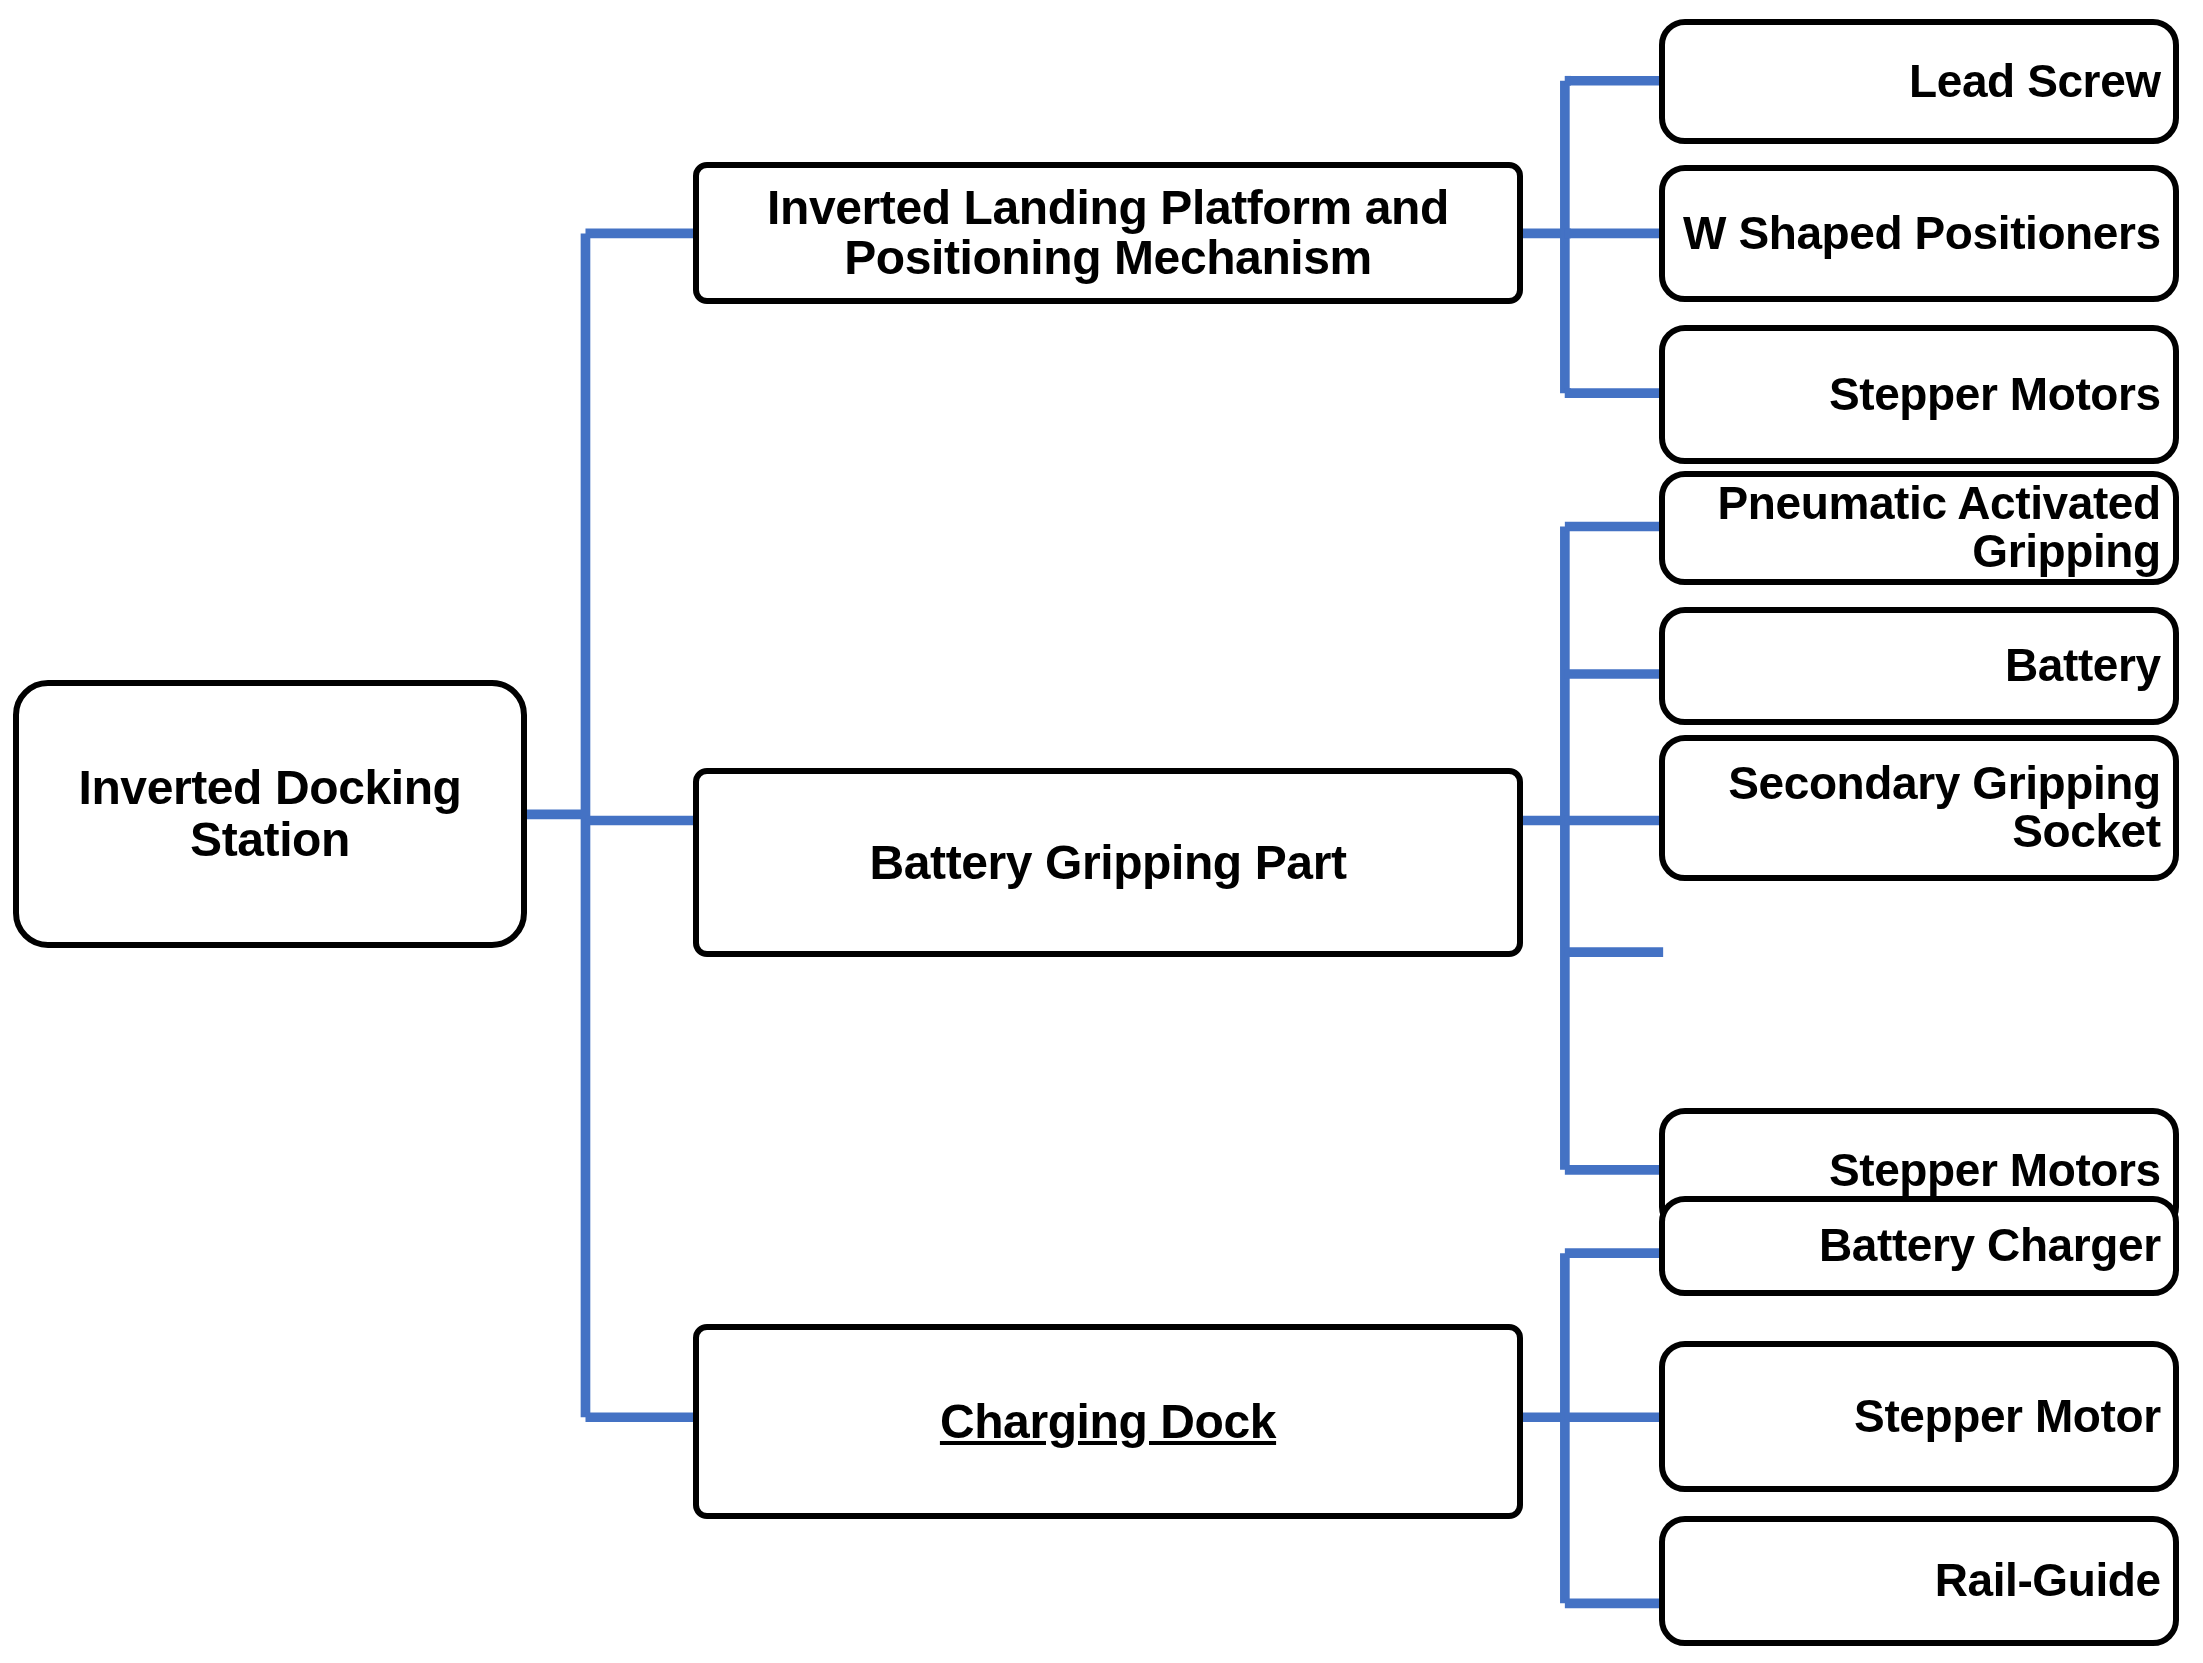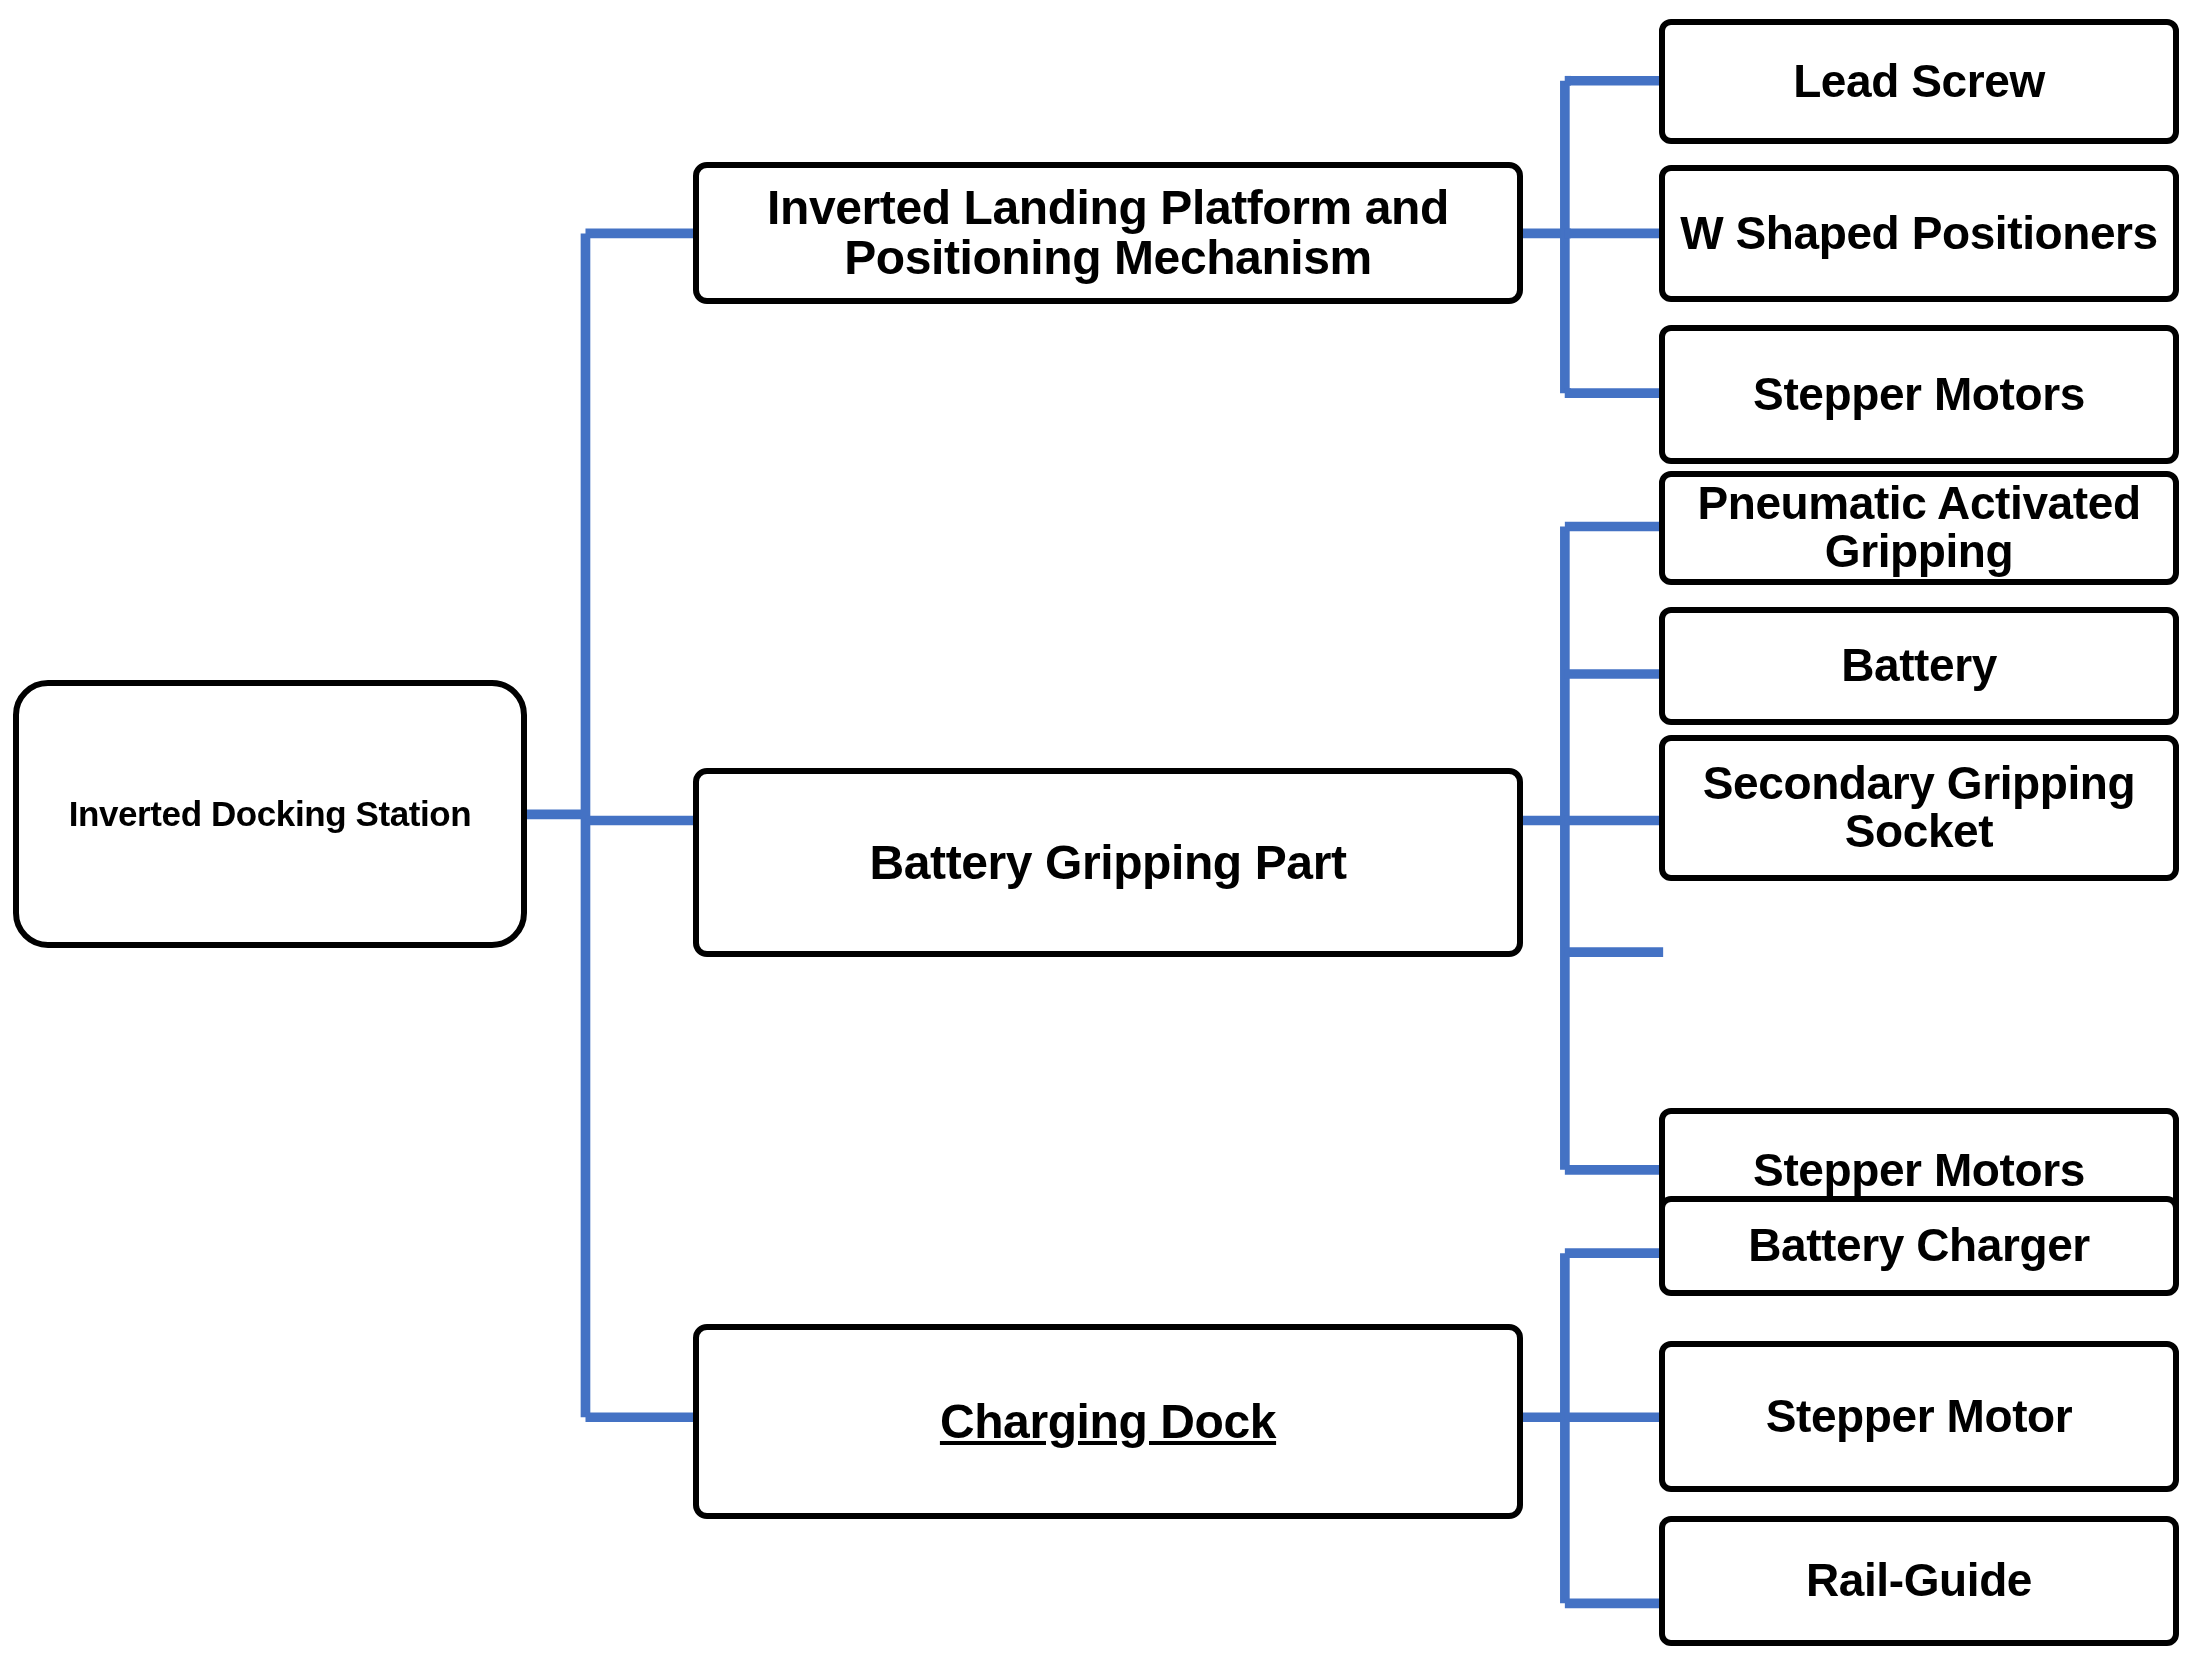--- a/index.html
+++ b/index.html
@@ -42,28 +42,28 @@
     font-weight: bold;
     color: #000000;
     line-height: 1.08;
     letter-spacing: -0.4px;
     padding: 0 12.3px;
     display: block;
     width: 100%;
   }
   
   .node.root { left: 13px; top: 680px; width: 514px; height: 268px; border-radius: 35px; }
-  .node.root .node-label { font-size: 35px; }
+  .node.root .node-label { font-size: 48px; }
 
   
   .node.mid { left: 693px; width: 830px; border-radius: 14px; }
   .node.mid .node-label { font-size: 48px; }
 
   
-  .node.leaf { left: 1571px; width: 607px; border-radius: 12px; border-width: 6.1px; }
+  .node.leaf { left: 1571px; width: 607px; border-radius: 26px; border-width: 6.1px; text-align: right; }
   .node.leaf .node-label { font-size: 46px; }
 
   .node-label.two-line { line-height: 1.04; }
 </style>
 </head>
 <body>
 
 <div id="diagram-root">
 
   <svg id="connectors" viewBox="0 0 2510 1895" xmlns="http://www.w3.org/2000/svg">

